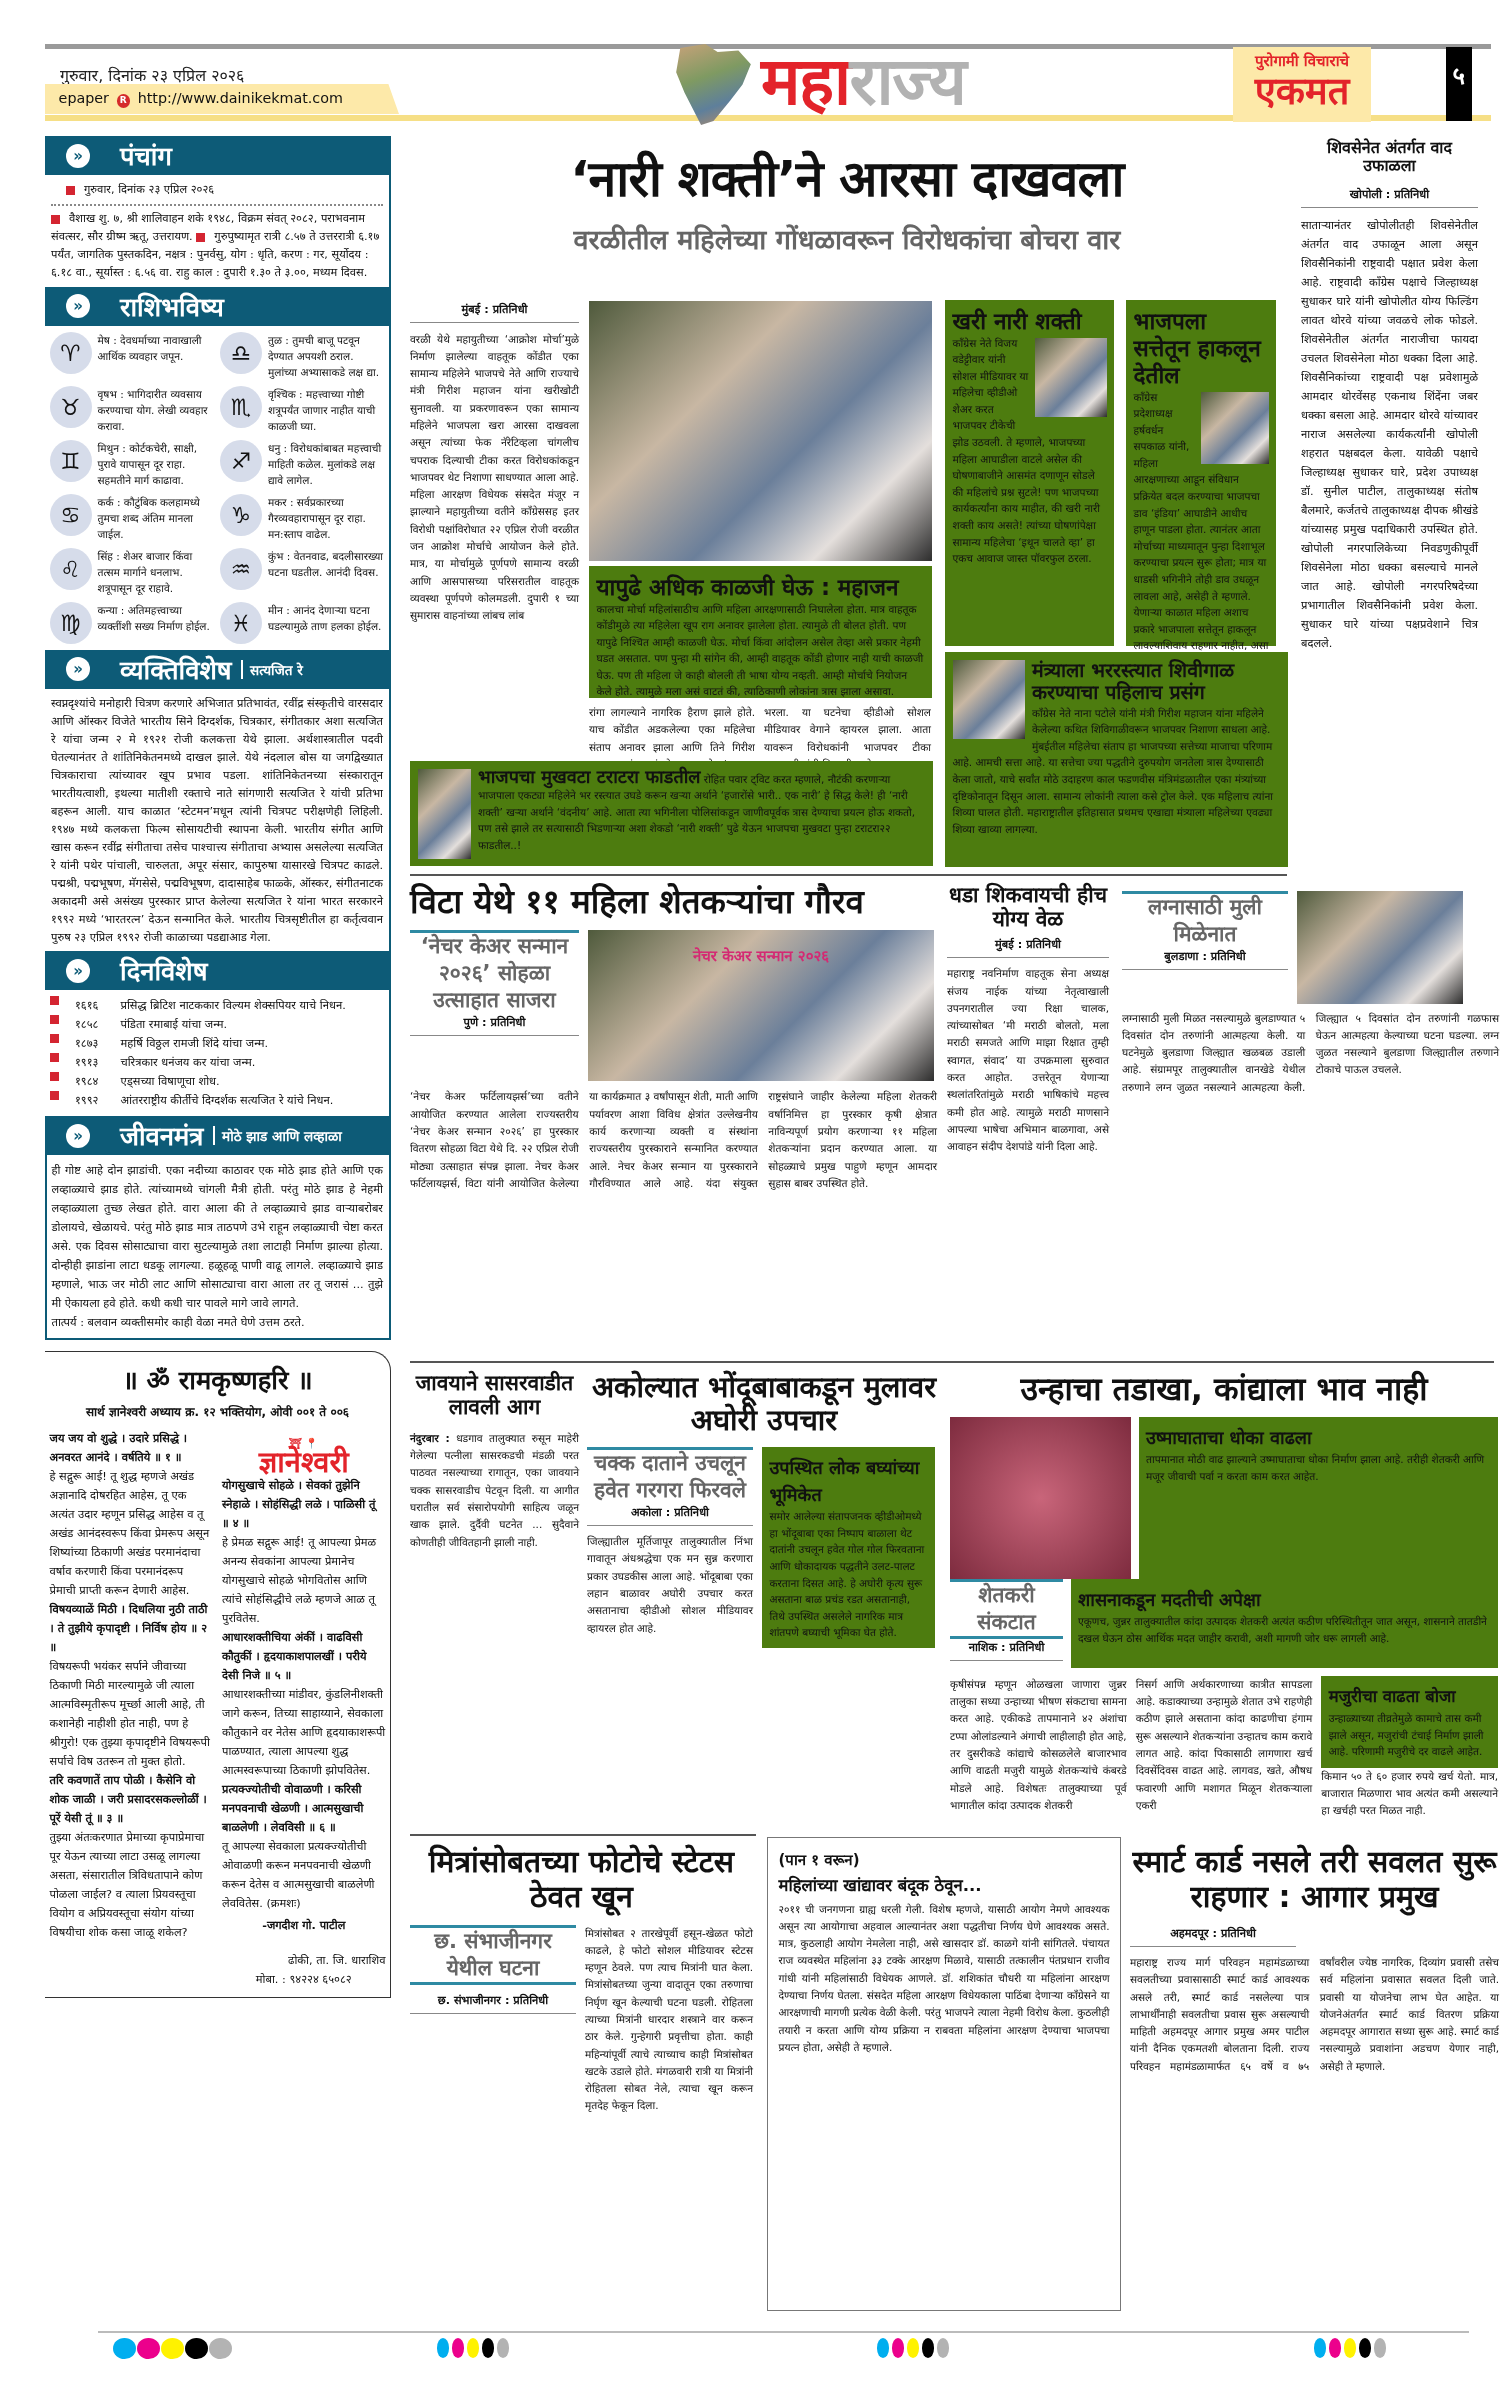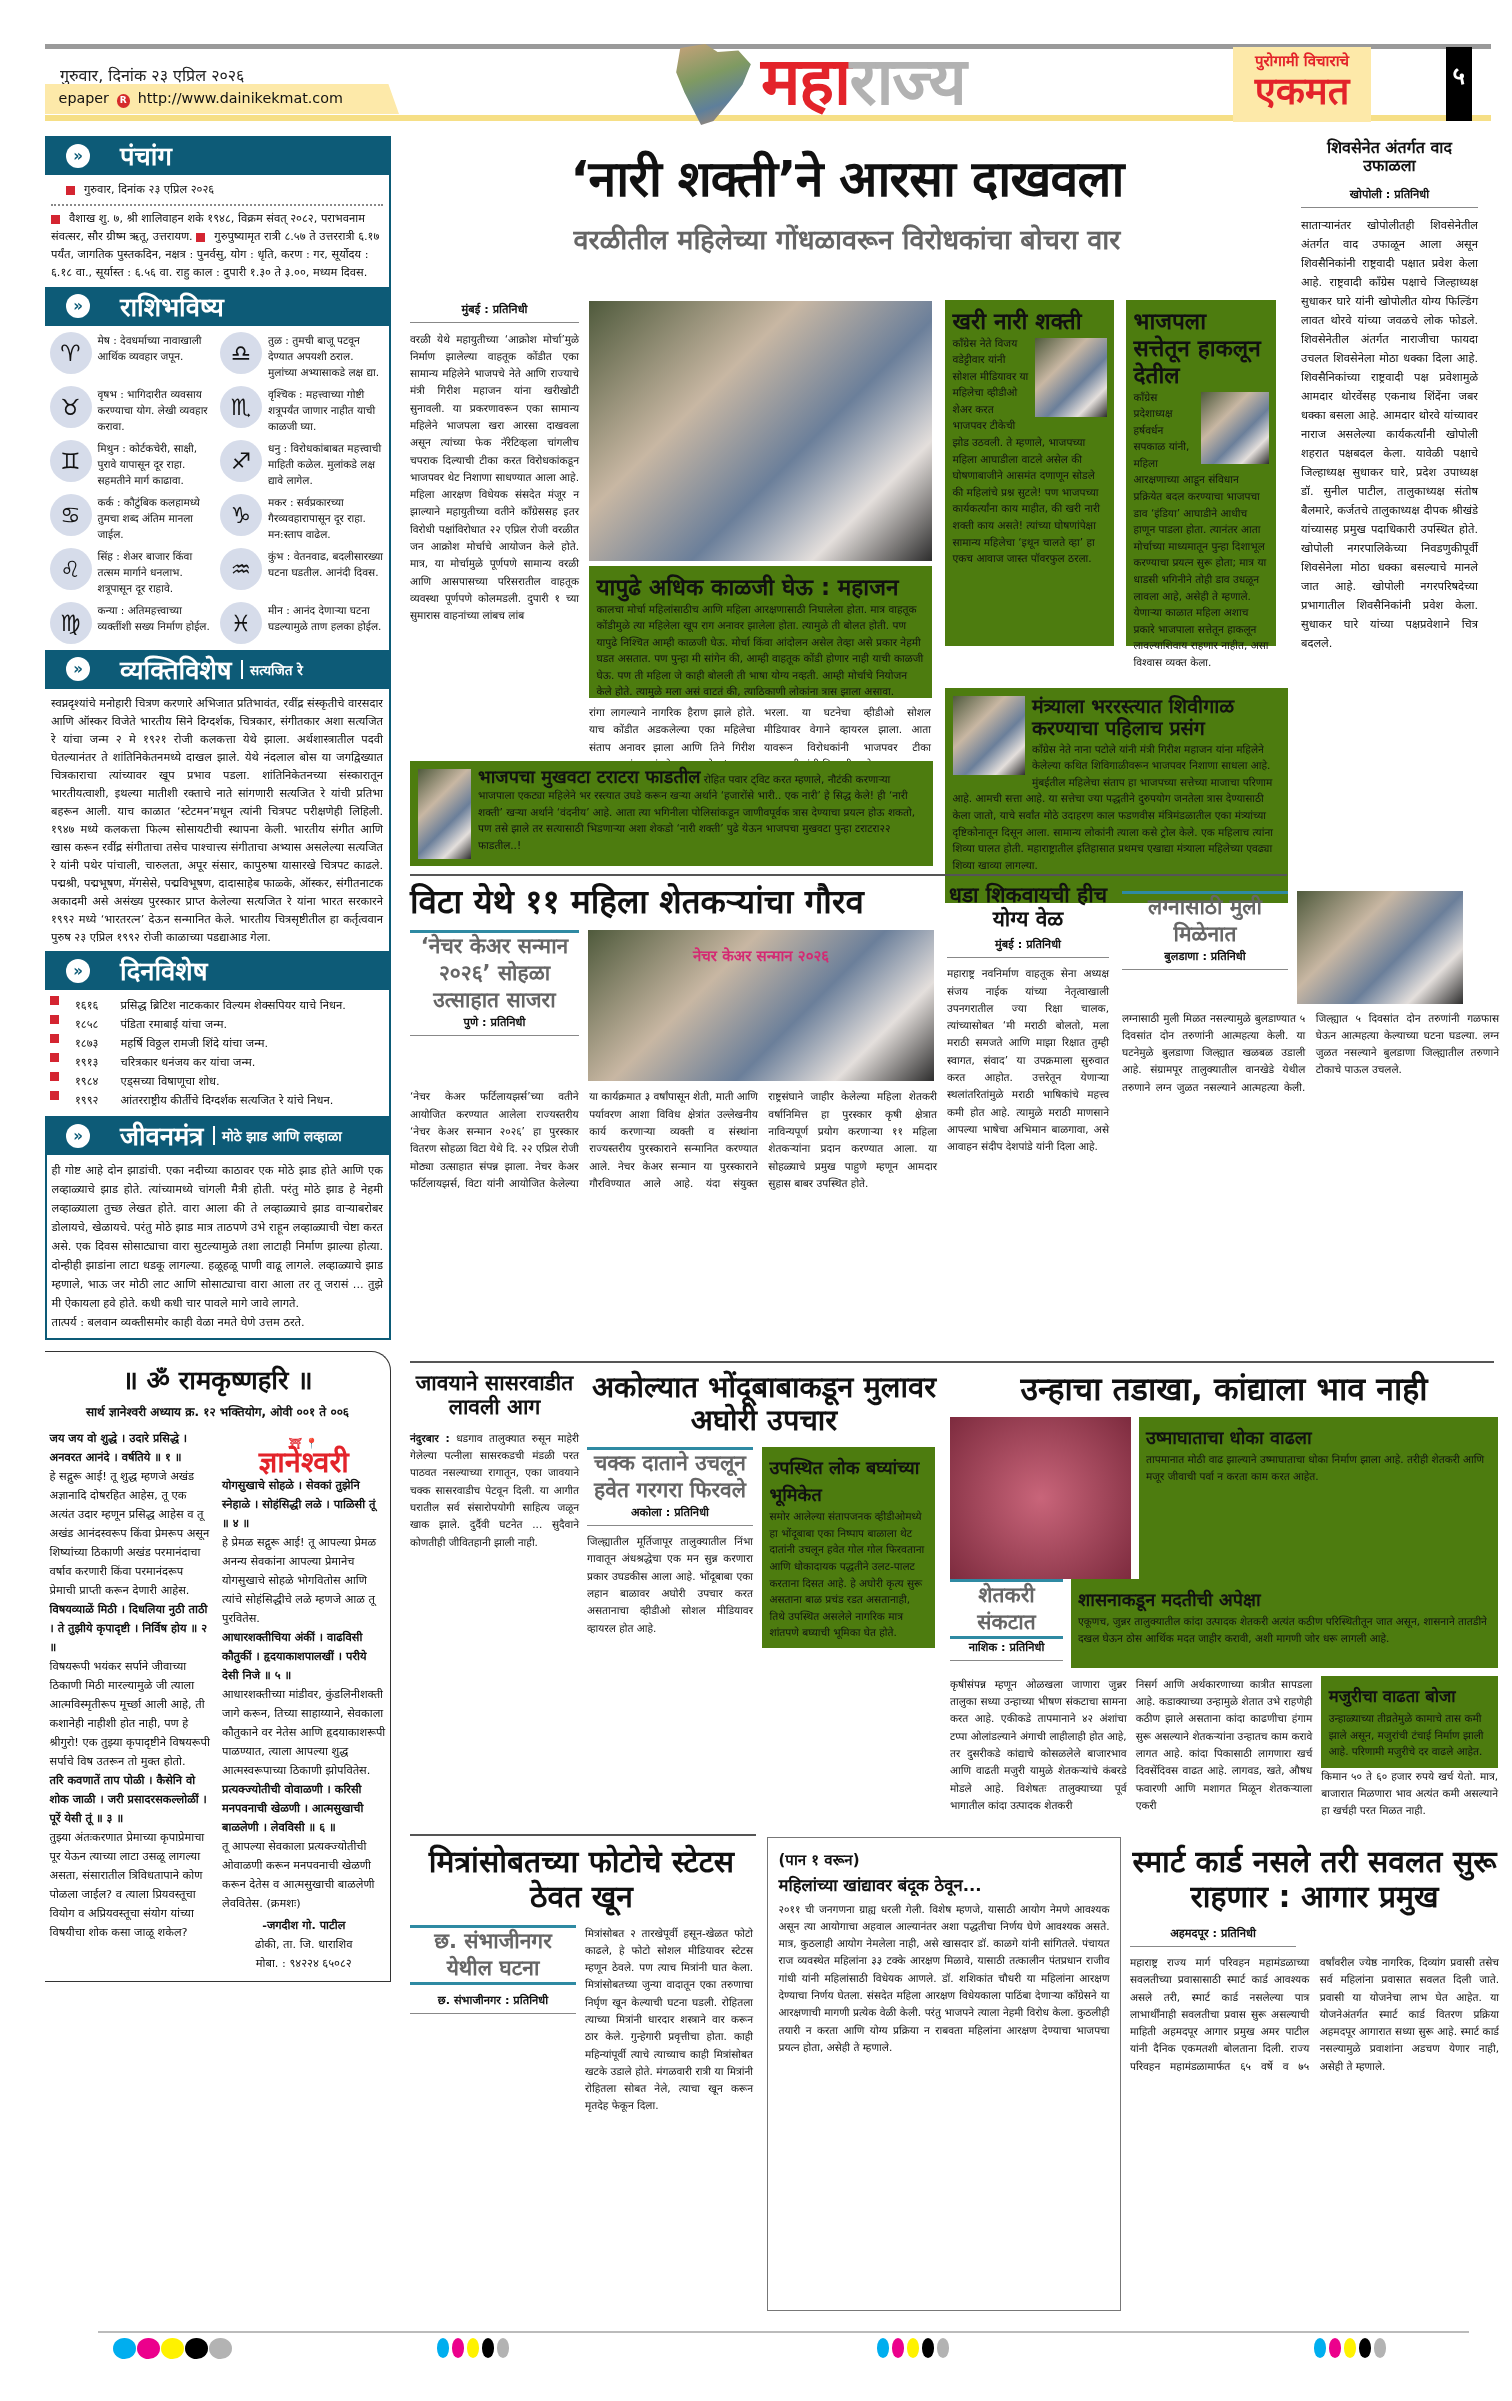--- a/index.html
+++ b/index.html
@@ -219,21 +219,21 @@
         <div class="gyan-logo"><small>⛩ 📍</small><span>ज्ञानेश्वरी</span></div>
         <div id="gyan-col2">
             <div class="verse">योगसुखाचे सोहळे । सेवकां तुझेनि स्नेहाळे । सोहंसिद्धी लळे । पाळिसी तूं ॥ ४ ॥</div>
             <div>हे प्रेमळ सद्गुरू आई! तू आपल्या प्रेमळ अनन्य सेवकांना आपल्या प्रेमानेच योगसुखाचे सोहळे भोगवितोस आणि त्यांचे सोहंसिद्धीचे लळे म्हणजे आळ तू पुरवितेस.</div>
             <div class="verse">आधारशक्तीचिया अंकीं । वाढविसी कौतुकीं । हृदयाकाशपालखीं । परीये देसी निजे ॥ ५ ॥</div>
             <div>आधारशक्तीच्या मांडीवर, कुंडलिनीशक्ती जागे करून, तिच्या साहाय्याने, सेवकाला कौतुकाने वर नेतेस आणि हृदयाकाशरूपी पाळण्यात, त्याला आपल्या शुद्ध आत्मस्वरूपाच्या ठिकाणी झोपवितेस.</div>
             <div class="verse">प्रत्यक्ज्योतीची वोवाळणी । करिसी मनपवनाची खेळणी । आत्मसुखाची बाळलेणी । लेवविसी ॥ ६ ॥</div>
             <div>तू आपल्या सेवकाला प्रत्यक्ज्योतीची ओवाळणी करून मनपवनाची खेळणी करून देतेस व आत्मसुखाची बाळलेणी लेववितेस. (क्रमशः)</div>
           </div>
         <div style="text-align:center;font-weight:bold;margin-top:3px;">-जगदीश गो. पाटील</div>
-        <div style="text-align:center;">ढोकी, ता. जि. धाराशिव</div>
+        <div style="text-align:right;margin-top:16px;">ढोकी, ता. जि. धाराशिव</div>
         <div style="text-align:center;">मोबा. : ९४२२४ ६५०८२</div>
       </div>
     </div>
   </div>
 </div>
 
 <div class="abs main-h">‘नारी शक्ती’ने आरसा दाखवला</div>
 <div class="abs main-sub">वरळीतील महिलेच्या गोंधळावरून विरोधकांचा बोचरा वार</div>
 
 <div class="abs" style="left:410px;top:301px;width:169px;">
@@ -251,21 +251,21 @@
 <div class="abs greybox" style="left:945px;top:300px;width:169px;height:346px;">
   <div class="box-h">खरी नारी शक्ती</div>
   <div class="photo" style="float:right;width:72px;height:79px;margin:3px 0 3px 4.5px;"></div>
   <div class="box-t">काँग्रेस नेते विजय वडेट्टीवार यांनी सोशल मीडियावर या महिलेचा व्हीडीओ शेअर करत भाजपवर टीकेची झोड उठवली. ते म्हणाले, भाजपच्या महिला आघाडीला वाटले असेल की घोषणाबाजीने आसमंत दणाणून सोडले की महिलांचे प्रश्न सुटले! पण भाजपच्या कार्यकर्त्यांना काय माहीत, की खरी नारी शक्ती काय असते! त्यांच्या घोषणांपेक्षा सामान्य महिलेचा ‘इथून चालते व्हा’ हा एकच आवाज जास्त पॉवरफुल ठरला.</div>
 </div>
 <div class="abs greybox" style="left:1126px;top:300px;width:150px;height:346px;">
   <div class="box-h">भाजपला सत्तेतून हाकलून देतील</div>
   <div class="photo" style="float:right;width:68px;height:72px;margin:3px 0 3px 4.5px;"></div>
   <div class="box-t">काँग्रेस प्रदेशाध्यक्ष हर्षवर्धन सपकाळ यांनी, महिला आरक्षणाच्या आडून संविधान प्रक्रियेत बदल करण्याचा भाजपचा डाव ‘इंडिया’ आघाडीने आधीच हाणून पाडला होता. त्यानंतर आता मोर्चाच्या माध्यमातून पुन्हा दिशाभूल करण्याचा प्रयत्न सुरू होता; मात्र या धाडसी भगिनीने तोही डाव उधळून लावला आहे, असेही ते म्हणाले. येणाऱ्या काळात महिला अशाच प्रकारे भाजपाला सत्तेतून हाकलून लावल्याशिवाय राहणार नाहीत, असा विश्वास व्यक्त केला.</div>
 </div>
-<div class="abs greybox" style="left:945px;top:688px;width:343px;height:215px;">
+<div class="abs greybox" style="left:945px;top:652px;width:343px;height:215px;">
   <div class="photo" style="float:left;width:72px;height:79px;margin:0 7.5px 3px 0;"></div>
   <div class="box-h" style="font-size:19.6px;line-height:22.6px;">मंत्र्याला भररस्त्यात शिवीगाळ करण्याचा पहिलाच प्रसंग</div>
   <div class="box-t">काँग्रेस नेते नाना पटोले यांनी मंत्री गिरीश महाजन यांना महिलेने केलेल्या कथित शिविगाळीवरून भाजपवर निशाणा साधला आहे. मुंबईतील महिलेचा संताप हा भाजपच्या सत्तेच्या माजाचा परिणाम आहे. आमची सत्ता आहे. या सत्तेचा ज्या पद्धतीने दुरुपयोग जनतेला त्रास देण्यासाठी केला जातो, याचे सर्वांत मोठे उदाहरण काल फडणवीस मंत्रिमंडळातील एका मंत्र्यांच्या दृष्टिकोनातून दिसून आला. सामान्य लोकांनी त्याला कसे ट्रोल केले. एक महिलाच त्यांना शिव्या घालत होती. महाराष्ट्रातील इतिहासात प्रथमच एखाद्या मंत्र्याला महिलेच्या एवढ्या शिव्या खाव्या लागल्या.</div>
 </div>
 <div class="abs greybox" style="left:410px;top:761px;width:523px;height:105px;display:flex;gap:7.5px;">
   <div class="photo" style="flex:0 0 53px;height:90px;"></div>
   <div class="box-t"><b style="font-size:18px;">भाजपचा मुखवटा टराटरा फाडतील</b> <span>रोहित पवार ट्विट करत म्हणाले, नौटंकी करणाऱ्या भाजपाला एकट्या महिलेने भर रस्त्यात उघडे करून खऱ्या अर्थाने ‘हजारोंसे भारी.. एक नारी’ हे सिद्ध केले! ही ‘नारी शक्ती’ खऱ्या अर्थाने ‘वंदनीय’ आहे. आता त्या भगिनीला पोलिसांकडून जाणीवपूर्वक त्रास देण्याचा प्रयत्न होऊ शकतो, पण तसे झाले तर सत्यासाठी भिडणाऱ्या अशा शेकडो ‘नारी शक्ती’ पुढे येऊन भाजपचा मुखवटा पुन्हा टराटरा२२ फाडतील..!</span></div>
 </div>
 
 <div class="abs" style="left:1301px;top:139px;width:177px;">

